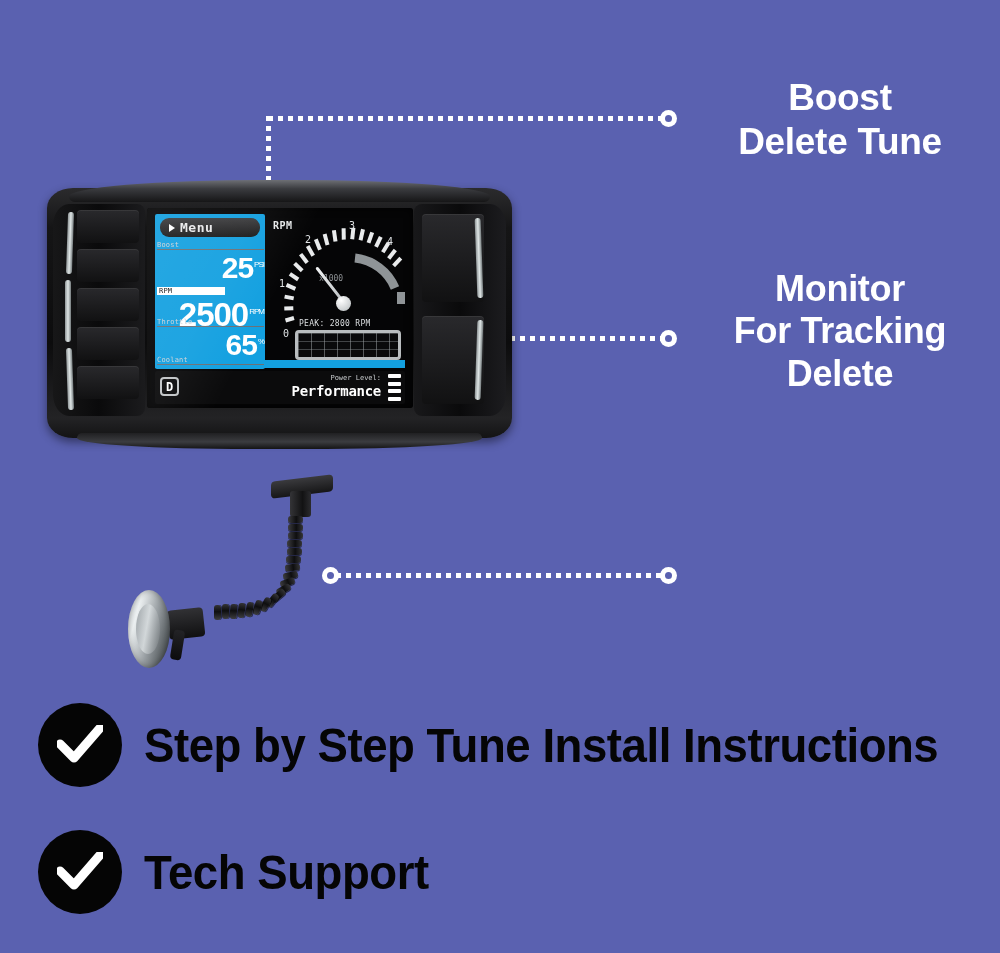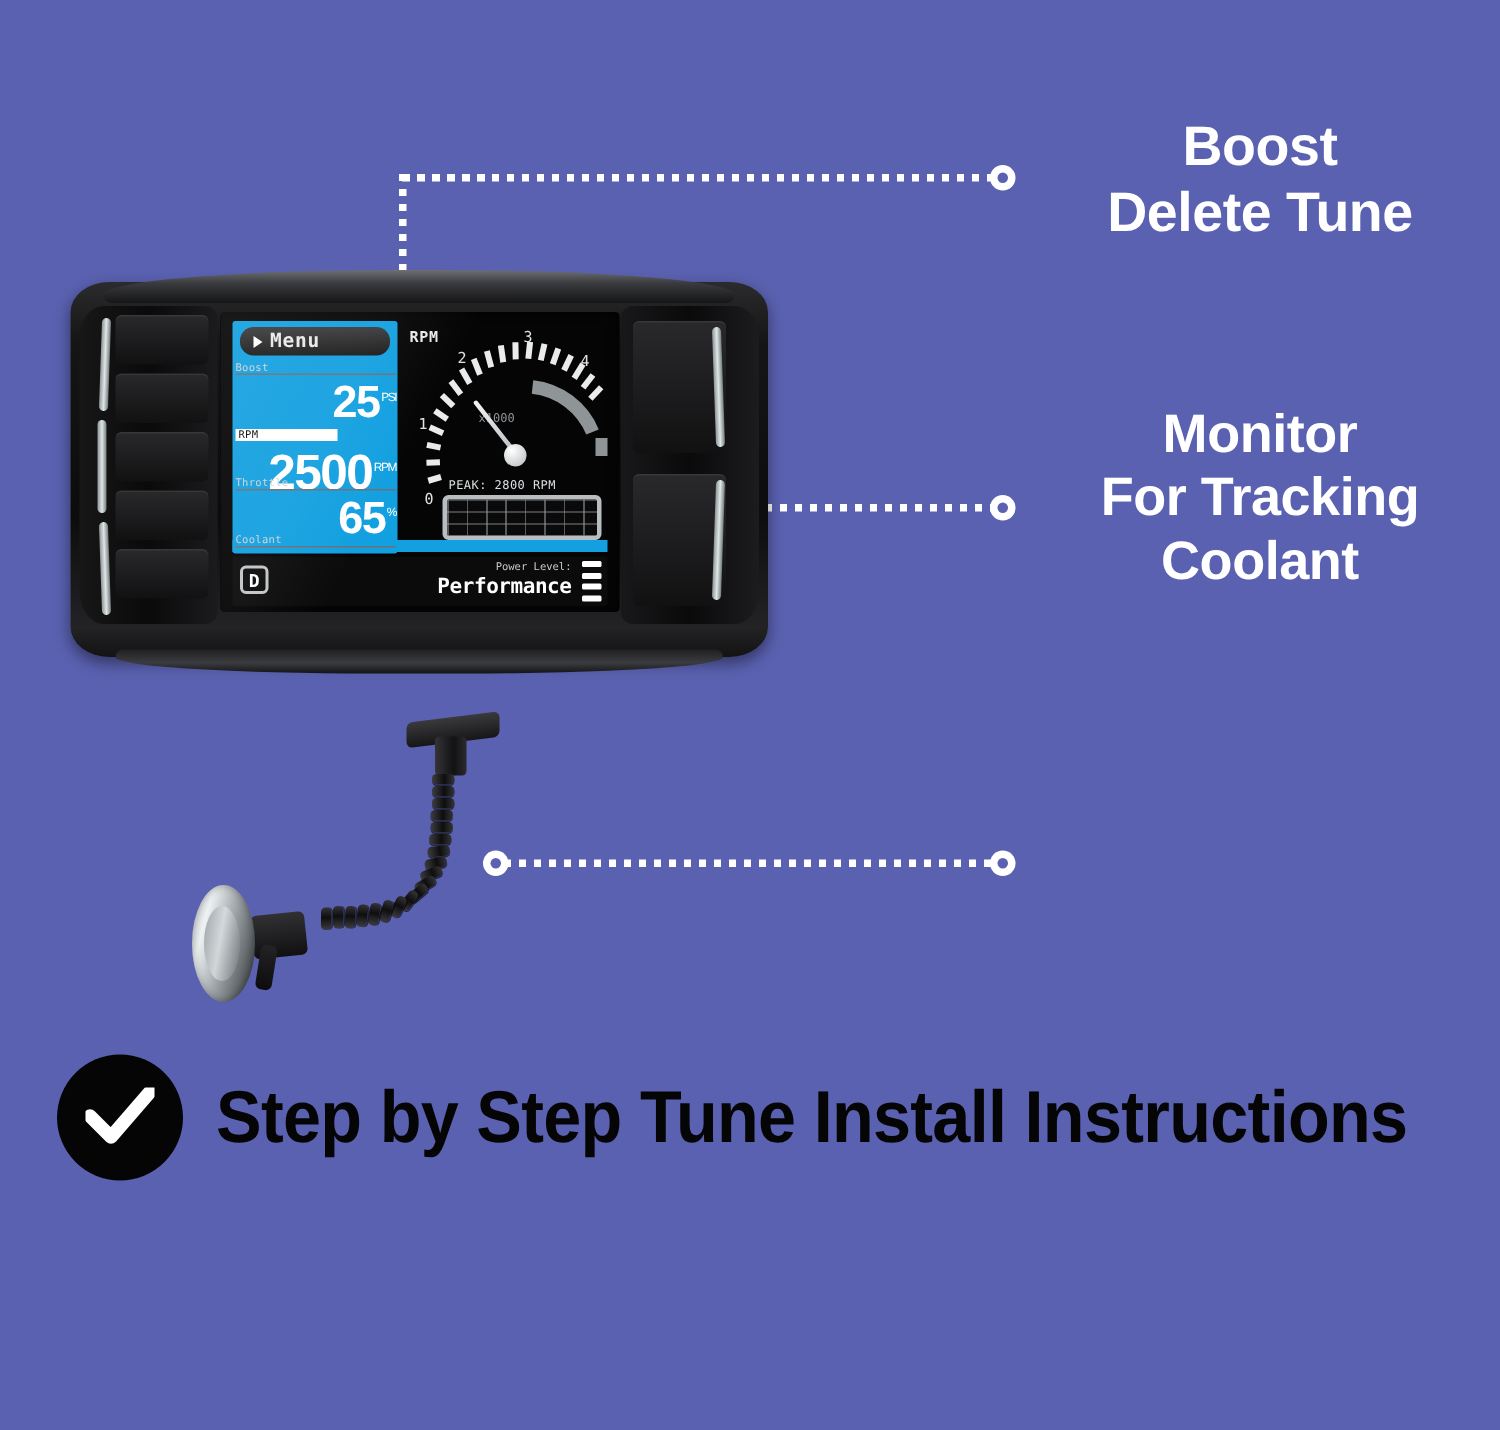--- a/index.html
+++ b/index.html
@@ -630,25 +630,33 @@
     <div class="mnt-lever"></div>
     <div class="suction">
       <div class="suction-in"></div>
     </div>
   </div>
 
   <div class="callout" id="callout-1">Boost
 Delete Tune</div>
   <div class="callout" id="callout-2">Monitor
 For Tracking
-Coolant</div>
+Delete</div>
 
   <div class="bullet" id="bullet-1">
     <div class="check-circle">
       <svg width="46" height="40" viewBox="0 0 46 40">
         <path d="M3 19 L17 33 L43 3" stroke="#ffffff" stroke-width="9" fill="none" stroke-linecap="round" stroke-linejoin="round"></path>
       </svg>
     </div>
     <div class="bullet-text">Step by Step Tune Install Instructions</div>
   </div>
 
+  <div class="bullet" id="bullet-2">
+    <div class="check-circle">
+      <svg width="46" height="40" viewBox="0 0 46 40">
+        <path d="M3 19 L17 33 L43 3" stroke="#ffffff" stroke-width="9" fill="none" stroke-linecap="round" stroke-linejoin="round"></path>
+      </svg>
+    </div>
+    <div class="bullet-text">Tech Support</div>
+  </div>
 
 </div>
 
 </body></html>

